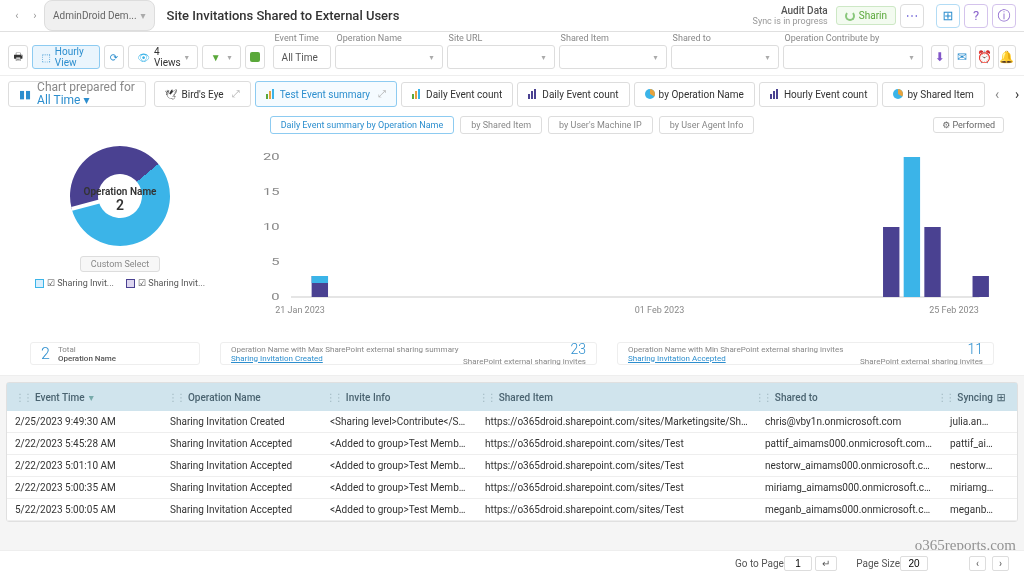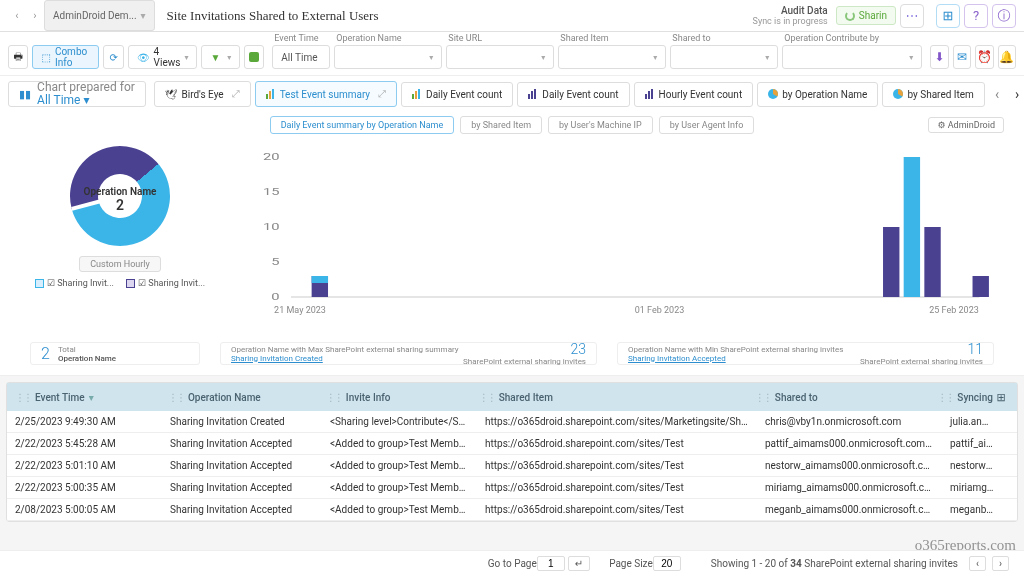--- a/index.html
+++ b/index.html
@@ -1,21 +1,21 @@
 <!DOCTYPE html>
 <html><head>
 <meta charset="utf-8">
 <style>
 * { box-sizing: border-box; margin: 0; padding: 0; }
 body { font-family: -apple-system, "Segoe UI", Roboto, sans-serif; font-size: 11px; background: #f5f5f5; color: #333; width: 1024px; height: 576px; overflow: hidden; position: relative; }
 
 .header { background: #fff; padding: 4px 8px; display: flex; align-items: center; border-bottom: 1px solid #e0e0e0; height: 32px; }
 .nav-arr { width: 18px; text-align: center; color: #999; cursor: pointer; }
-.bc-pill { background: #f0f0f0; border: 1px solid #ddd; border-radius: 3px; padding: 9px 8px; font-size: 10px; color: #666; display: flex; align-items: center; margin-right: 12px; }
-.title-blk { flex: 1; font-family: Liberation Serif, serif; }
+.bc-pill { background: #f0f0f0; border: 1px solid #ddd; border-radius: 8px; padding: 9px 8px; font-size: 10px; color: #666; display: flex; align-items: center; margin-right: 12px; }
+.title-blk { flex: 1; }
 .title { font-size: 13px; color: #333; font-weight: 500; }
 .subtitle { font-size: 9px; color: #999; }
 .audit { text-align: right; margin-right: 8px; }
 .audit .lbl { font-size: 10px; color: #555; font-weight: 500; }
 .audit .sub { font-size: 9px; color: #999; }
 .sync { border: 1px solid #cde8c5; background: #f3fbf0; border-radius: 3px; padding: 3px 8px; font-size: 10px; color: #5aa83a; display: flex; align-items: center; gap: 4px; }
 .spin { width: 10px; height: 10px; border: 2px solid #8ac77c; border-top-color: transparent; border-radius: 50%; }
 .hbtn { width: 24px; height: 24px; border: 1px solid #ddd; border-radius: 4px; display: flex; align-items: center; justify-content: center; margin-left: 4px; color: #6b5fd6; font-size: 13px; }
 .hbtn.c1 { color: #2c8ece; border-color: #b3dcf5; }
 .hbtn.c2 { color: #8a63cc; border-color: #d4c3ec; }
@@ -127,21 +127,21 @@
   <div style="width:8px"></div>
   <div class="hbtn c1">⊞</div>
   <div class="hbtn c2">?</div>
   <div class="hbtn c2">ⓘ</div>
 </div>
 
 <div class="toolbar">
   <div class="tbtn" style="width:24px;justify-content:center;padding:4px">🖶</div>
   <div class="tbtn active">
       <span style="color:#2c8ece">⬚</span>
-      <span>Combo Info</span>
+      <span>Hourly View</span>
     </div>
   <div class="tbtn" style="width:24px;justify-content:center;padding:4px;color:#2c8ece">⟳</div>
   <div class="tbtn">
       <span style="color:#3bb4e8">👁</span>
       <span>4 Views</span>
       <span style="color:#aaa;font-size:8px">▾</span>
     </div>
   <div class="tbtn green">▼<span style="color:#aaa;font-size:8px;margin-left:3px">▾</span></div>
   <div class="tbtn" style="width:20px;justify-content:center;padding:4px">
       <span class="ddl"></span>
@@ -223,63 +223,63 @@
   <div class="tab">
       <svg class="ci" viewBox="0 0 10 10">
         <rect x="0" y="5" width="2" height="5" fill="#4a4191"></rect>
         <rect x="3" y="2" width="2" height="8" fill="#4a4191"></rect>
         <rect x="6" y="0" width="2" height="10" fill="#4a4191"></rect>
       </svg>
       <span>Daily Event count</span>
     </div>
   <div class="tab">
       <svg class="ci" viewBox="0 0 10 10">
+        <circle cx="5" cy="5" r="5" fill="#3bb4e8"></circle>
+        <path d="M5 5 L5 0 A5 5 0 0 1 9.3 7.5 Z" fill="#e8a23c"></path>
+      </svg>
+      <span>by Operation Name</span>
+    </div>
+  <div class="tab">
+      <svg class="ci" viewBox="0 0 10 10">
         <rect x="0" y="5" width="2" height="5" fill="#4a4191"></rect>
         <rect x="3" y="2" width="2" height="8" fill="#4a4191"></rect>
         <rect x="6" y="0" width="2" height="10" fill="#4a4191"></rect>
       </svg>
       <span>Hourly Event count</span>
-    </div>
-  <div class="tab">
-      <svg class="ci" viewBox="0 0 10 10">
-        <circle cx="5" cy="5" r="5" fill="#3bb4e8"></circle>
-        <path d="M5 5 L5 0 A5 5 0 0 1 9.3 7.5 Z" fill="#e8a23c"></path>
-      </svg>
-      <span>by Operation Name</span>
     </div>
   <div class="tab">
       <svg class="ci" viewBox="0 0 10 10">
         <circle cx="5" cy="5" r="5" fill="#3bb4e8"></circle>
         <path d="M5 5 L5 0 A5 5 0 0 1 9.3 7.5 Z" fill="#e8a23c"></path>
       </svg>
       <span>by Shared Item</span>
     </div>
   <span class="tabnav">‹</span>
   <span class="tabnav" style="color:#333">›</span>
   <div class="addchart">✚ <span>Add Chart</span></div>
 </div>
 
 <div class="subtabs">
   <div class="stab active">Daily Event summary by Operation Name</div>
   <div class="stab">by Shared Item</div>
   <div class="stab">by User's Machine IP</div>
   <div class="stab">by User Agent Info</div>
-  <div class="custbtn">⚙ <span>AdminDroid</span></div>
+  <div class="custbtn">⚙ <span>Performed</span></div>
 </div>
 
 <div class="chartarea">
   <div class="donut-sec">
     <div style="position:relative;width:100px;height:100px;margin-top:4px">
       <div class="donut"></div>
       <div class="dlabel">
           <div>Operation Name</div>
           <div class="n">2</div>
         </div>
     </div>
-    <div class="csbtn">Custom Hourly</div>
+    <div class="csbtn">Custom Select</div>
     <div class="legend">
       <span><span class="sw a"></span>☑ <span>Sharing Invit...</span></span>
       <span><span class="sw b"></span>☑ <span>Sharing Invit...</span></span>
     </div>
   </div>
   <div class="bar-sec">
     <svg class="bsvg" id="barsvg" viewBox="0 0 460 160" preserveAspectRatio="none">
         <text x="18" y="158" font-size="9" fill="#888" text-anchor="end">0</text>
         <text x="18" y="123" font-size="9" fill="#888" text-anchor="end">5</text>
         <text x="18" y="88" font-size="9" fill="#888" text-anchor="end">10</text>
@@ -287,21 +287,21 @@
         <text x="18" y="18" font-size="9" fill="#888" text-anchor="end">20</text>
         <line x1="25" y1="155" x2="445" y2="155" stroke="#ccc"></line>
         <rect x="37.6" y="134" width="10" height="21" fill="#4a4191"></rect>
         <rect x="37.6" y="134" width="10" height="7" fill="#3bb4e8"></rect>
         <rect x="386.2" y="85" width="10" height="70" fill="#4a4191"></rect>
         <rect x="398.8" y="15" width="10" height="140" fill="#3bb4e8"></rect>
         <rect x="411.40000000000003" y="85" width="10" height="70" fill="#4a4191"></rect>
         <rect x="440.8" y="134" width="10" height="21" fill="#4a4191"></rect>
       </svg>
     <div class="xlbls">
-      <div><span>21 May 2023</span></div>
+      <div><span>21 Jan 2023</span></div>
       <div style="margin-left:65px"><span>01 Feb 2023</span></div>
       <div><span>25 Feb 2023</span></div>
     </div>
   </div>
 </div>
 
 <div class="statsbar">
   <div class="sbox" style="flex:0 0 170px">
     <span class="big">2</span>
     <span class="main"><span>Total</span><br><b>Operation Name</b></span>
@@ -372,38 +372,37 @@
       </div>
       <div class="grow">
         <div class="gc c1">2/22/2023 5:00:35 AM</div>
         <div class="gc c2">Sharing Invitation Accepted</div>
         <div class="gc c3">&lt;Added to group&gt;Test Members&lt;/...</div>
         <div class="gc c4">https://o365droid.sharepoint.com/sites/Test</div>
         <div class="gc c5">miriamg_aimams000.onmicrosoft.com#ex...</div>
         <div class="gc c6">miriamg_aim</div>
       </div>
       <div class="grow">
-        <div class="gc c1">2/08/2023 5:00:05 AM</div>
+        <div class="gc c1">5/22/2023 5:00:05 AM</div>
         <div class="gc c2">Sharing Invitation Accepted</div>
         <div class="gc c3">&lt;Added to group&gt;Test Members&lt;/...</div>
         <div class="gc c4">https://o365droid.sharepoint.com/sites/Test</div>
         <div class="gc c5">meganb_aimams000.onmicrosoft.com#ex...</div>
         <div class="gc c6">meganb_aim</div>
       </div>
     </div>
 </div>
 
 <div class="watermark">o365reports.com</div>
 
 <div class="footer">
   <div style="flex:1"></div>
   <span>Go to Page</span>
   <input value="1" style="">
   <span class="pgbtn">↵</span>
   <span style="width:16px"></span>
   <span>Page Size</span>
   <input value="20" style="">
   <span style="width:30px"></span>
-  <span><span>Showing 1 - 20 of </span><b>34</b><span> SharePoint external sharing invites</span></span>
   <span style="width:8px"></span>
   <span class="pgbtn">‹</span>
   <span class="pgbtn">›</span>
 </div>
 
 </body></html>

